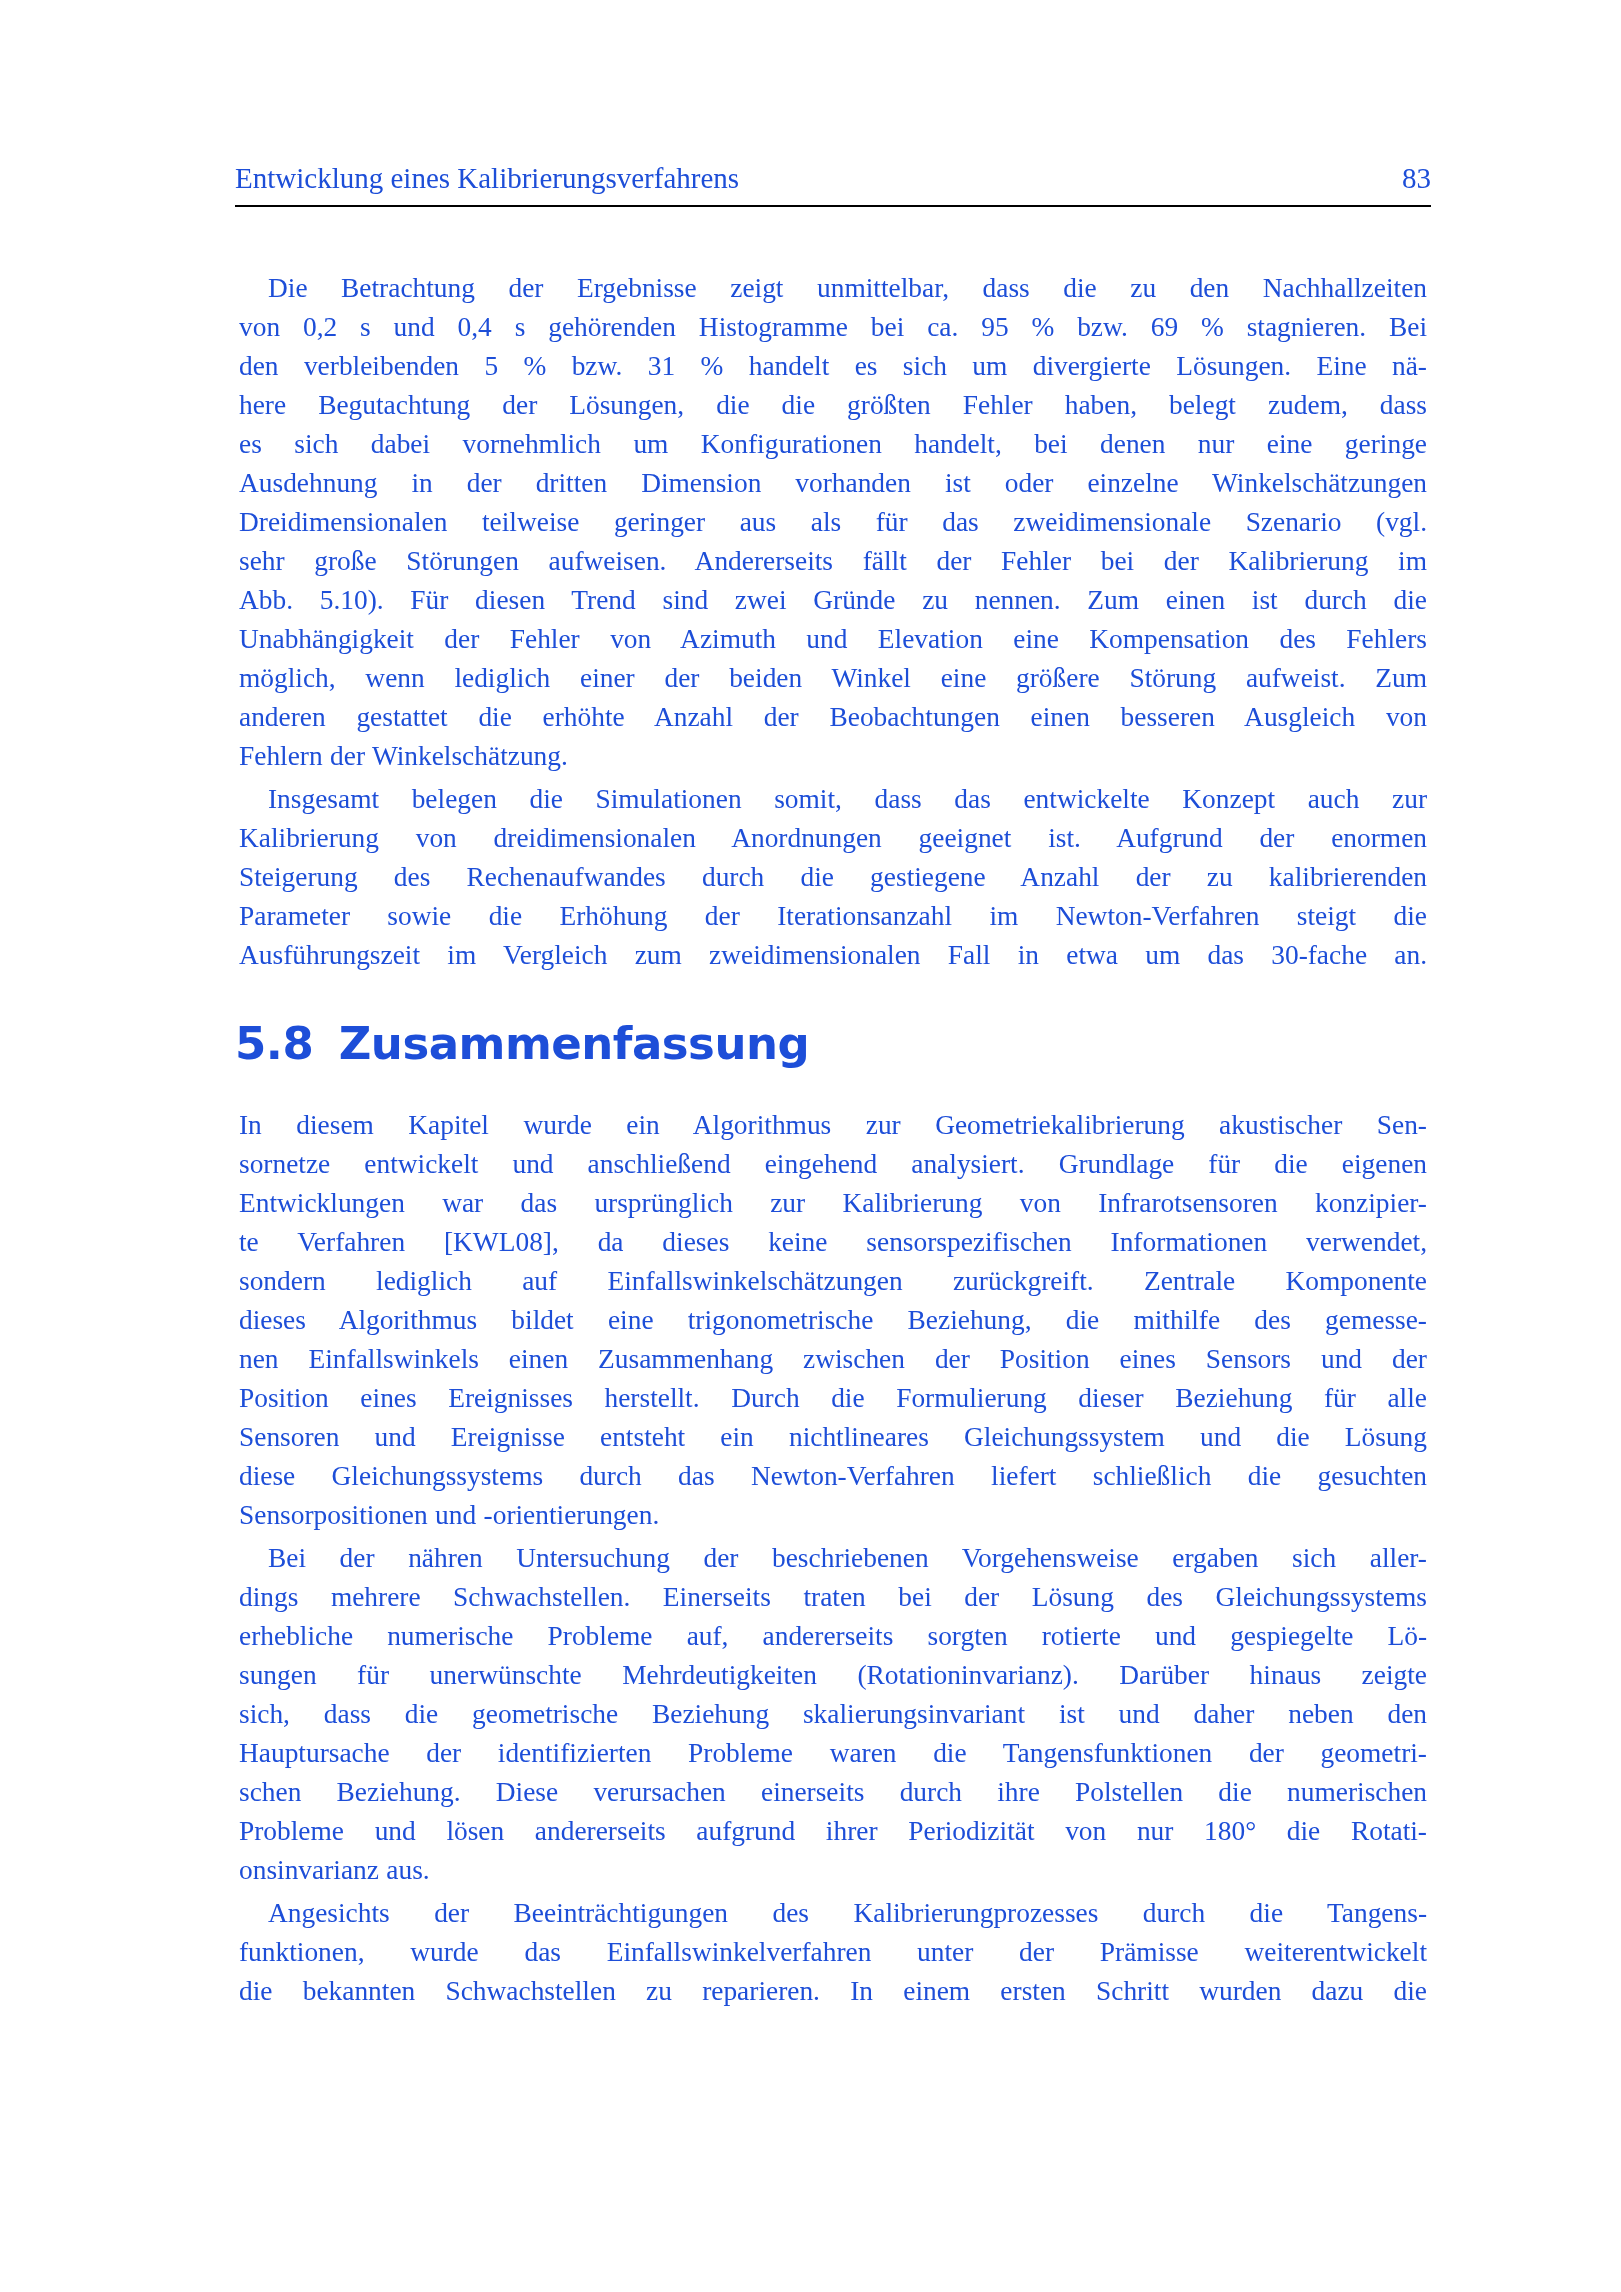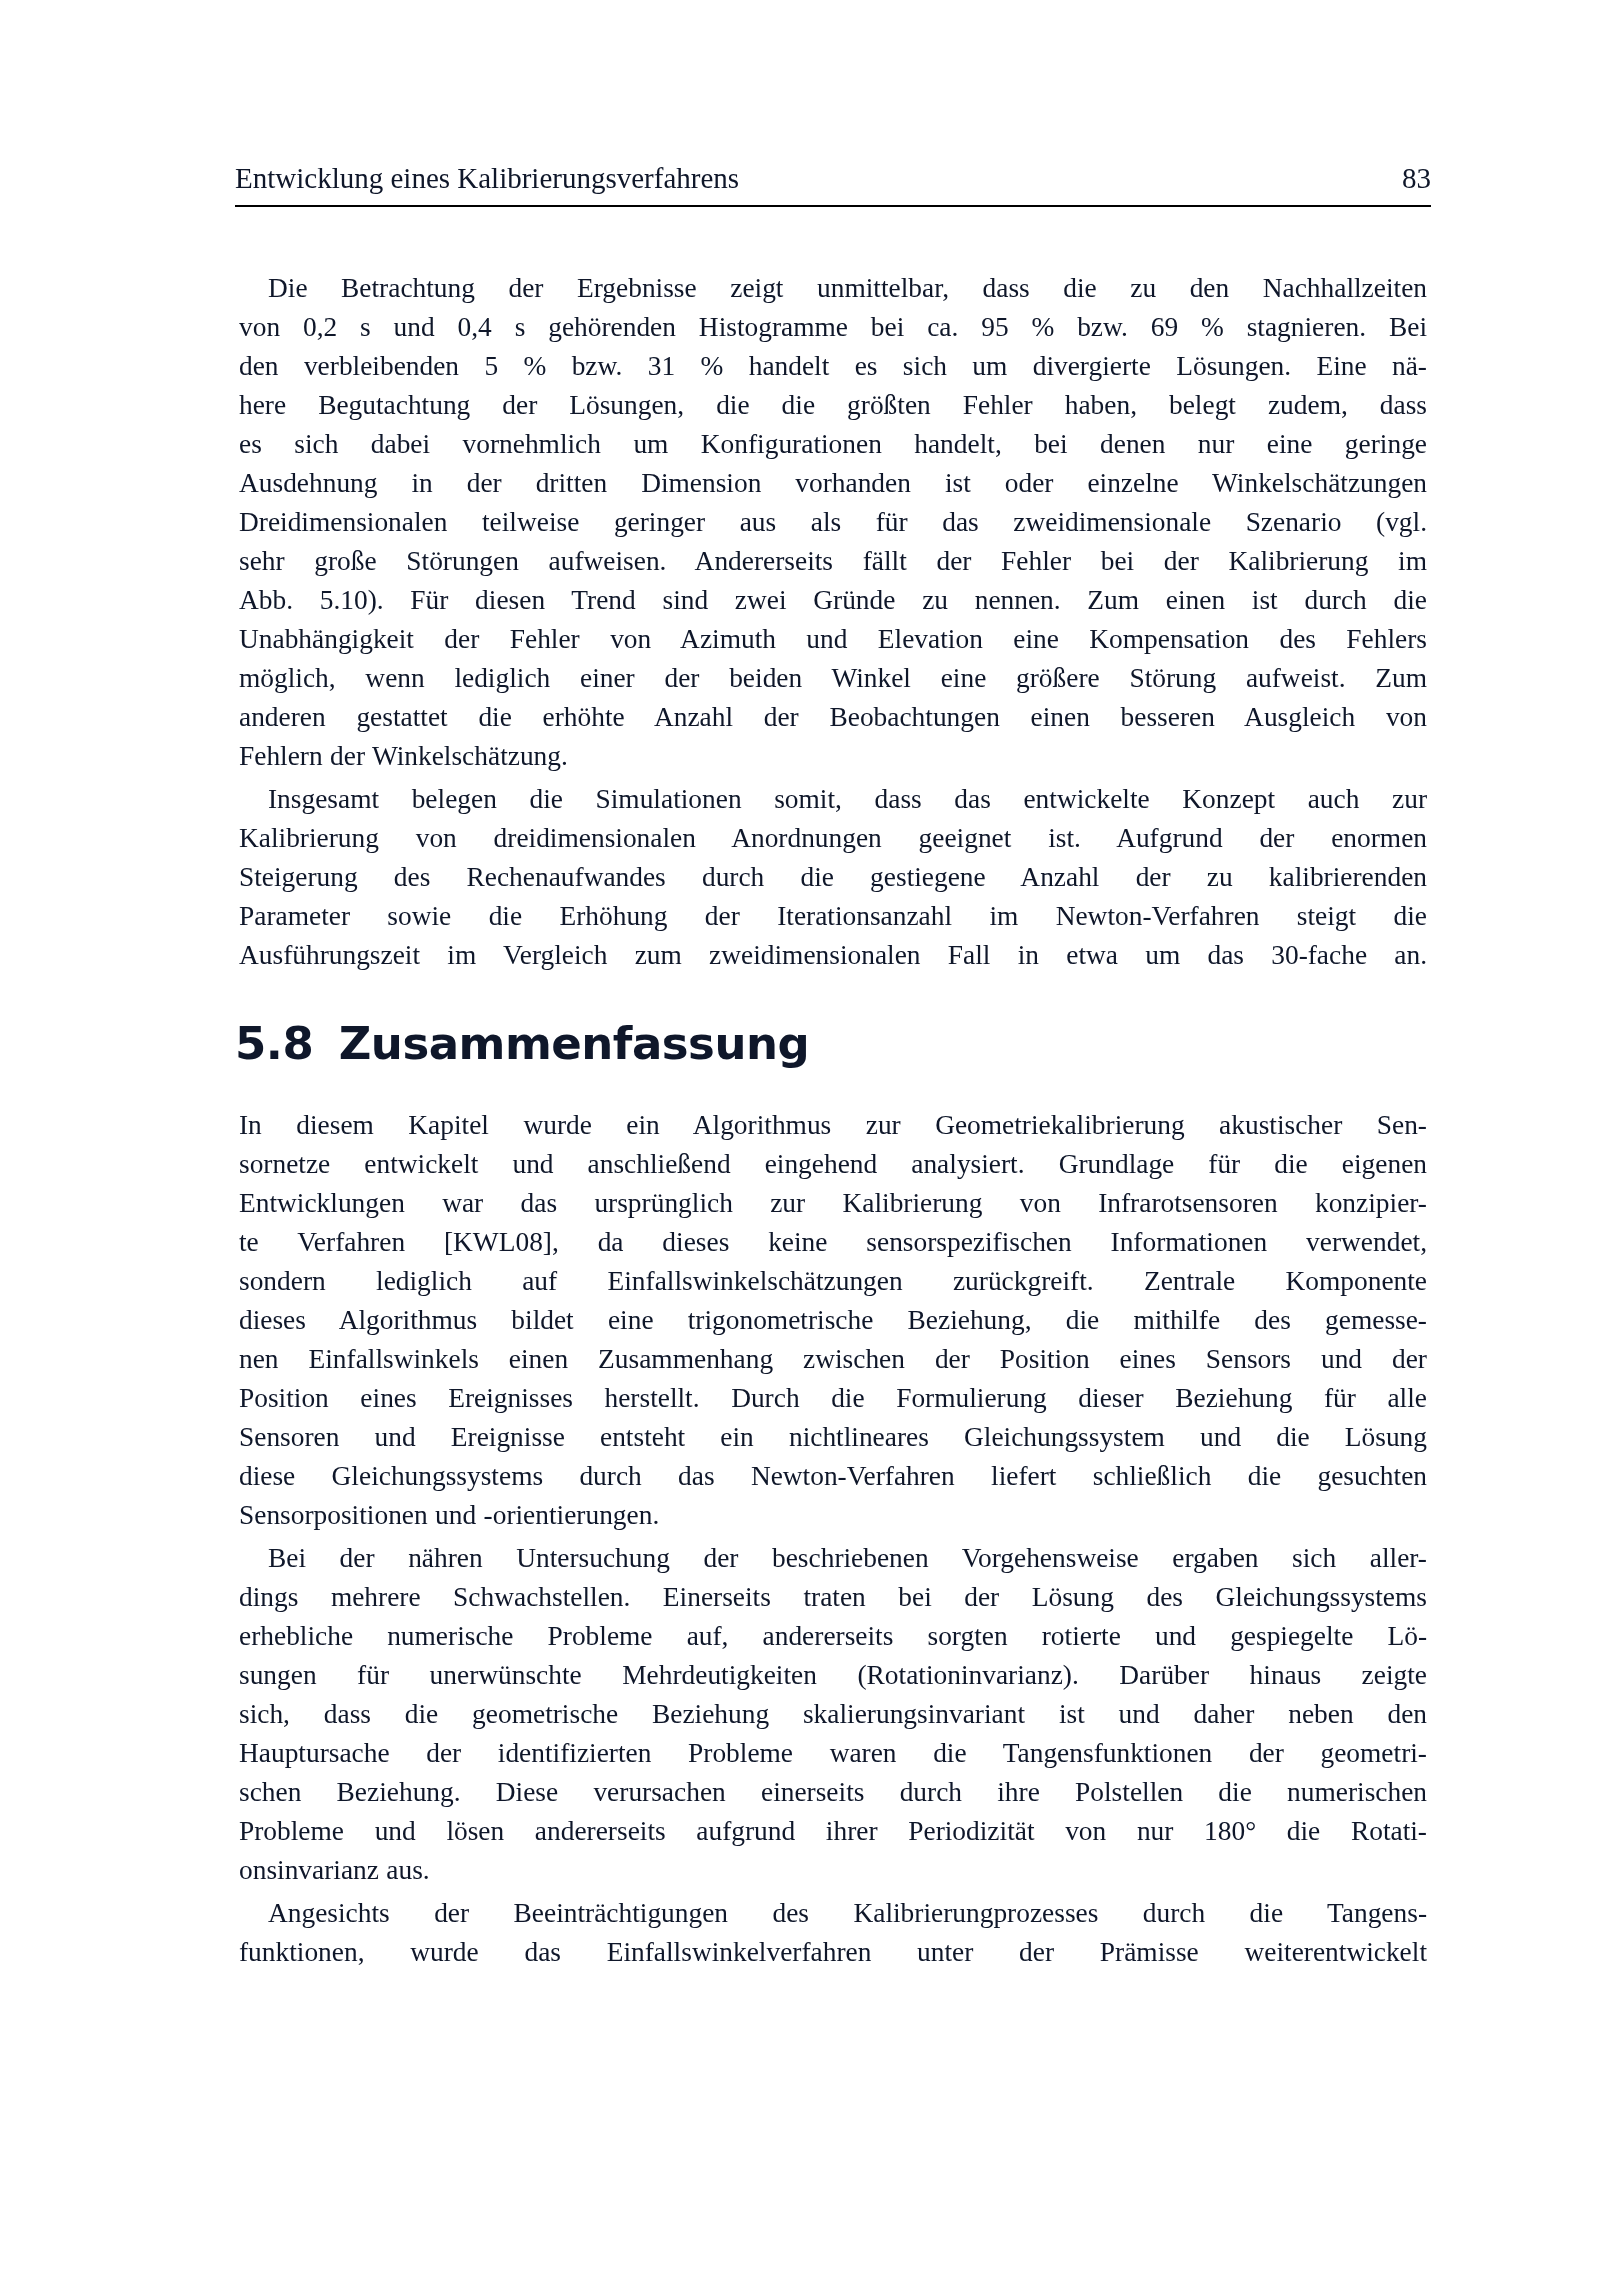--- a/index.html
+++ b/index.html
@@ -5,21 +5,21 @@
   html, body {
     margin: 0;
     padding: 0;
     background: #ffffff;
   }
   .page {
     position: relative;
     width: 1621px;
     height: 2293px;
     background: #ffffff;
-    color: #0f172a;
+    color: #1d4ed8;
     font-family: "Liberation Serif", serif;
     overflow: hidden;
   }
   .running-header {
     position: absolute;
     left: 235px;
     top: 161px;
     width: 1196px;
     display: flex;
     justify-content: space-between;
@@ -118,16 +118,17 @@
         <div class="line">sungen für unerwünschte Mehrdeutigkeiten (Rotationinvarianz). Darüber hinaus zeigte</div>
         <div class="line">sich, dass die geometrische Beziehung skalierungsinvariant ist und daher neben den</div>
         <div class="line">Hauptursache der identifizierten Probleme waren die Tangensfunktionen der geometri-</div>
         <div class="line">schen Beziehung. Diese verursachen einerseits durch ihre Polstellen die numerischen</div>
         <div class="line">Probleme und lösen andererseits aufgrund ihrer Periodizität von nur 180° die Rotati-</div>
         <div class="line flush">onsinvarianz aus.</div>
       </div>
       <div class="para">
         <div class="line indent">Angesichts der Beeinträchtigungen des Kalibrierungprozesses durch die Tangens-</div>
         <div class="line">funktionen, wurde das Einfallswinkelverfahren unter der Prämisse weiterentwickelt</div>
+        <div class="line">die bekannten Schwachstellen zu reparieren. In einem ersten Schritt wurden dazu die</div>
       </div>
     </div>
 </div>
 
 
 </body></html>

